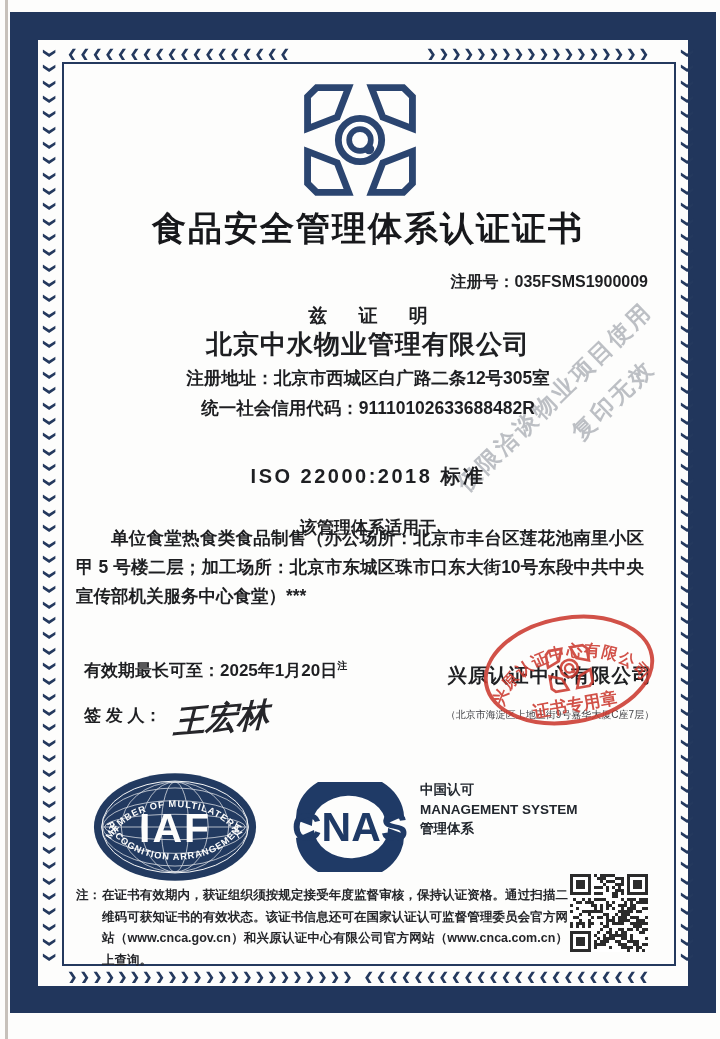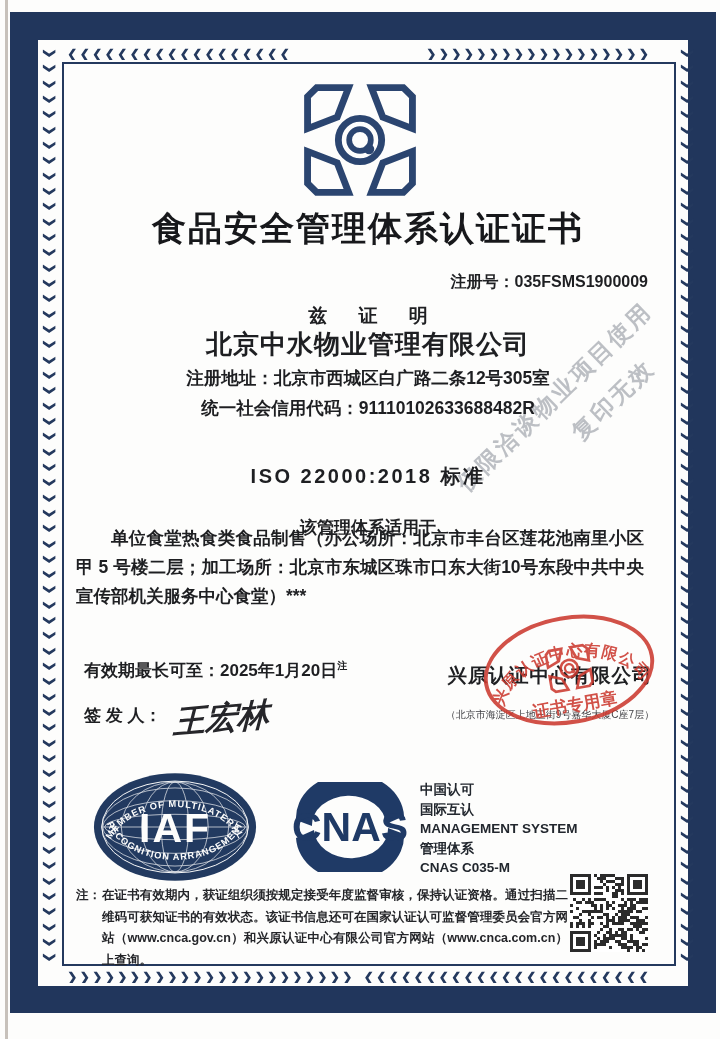--- a/index.html
+++ b/index.html
@@ -288,24 +288,22 @@
   </svg>
 
   <svg class="cnas" width="124" height="90" viewBox="0 0 124 90">
     <path d="M 8,38 A 46,38 0 0 1 116,34 L 98,42 A 33,26 0 0 0 24,44 Z" fill="#1f3a66"></path>
     <path d="M 116,52 A 46,38 0 0 1 8,56 L 26,48 A 33,26 0 0 0 100,46 Z" fill="#1f3a66"></path>
     <text x="62" y="59" text-anchor="middle" font-size="40" font-weight="bold" fill="#1f3a66" font-family="Liberation Sans, sans-serif" textLength="116" lengthAdjust="spacingAndGlyphs">CNAS</text>
   </svg>
 
   <div class="acc-text">
     <div>中国认可</div>
-    <div>国际互认</div>
     <div>MANAGEMENT SYSTEM</div>
     <div>管理体系</div>
-    <div>CNAS C035-M</div>
   </div>
 
   <div class="qr">
       <i style="left:0px;top:0px"></i>
       <i style="left:3px;top:0px"></i>
       <i style="left:6px;top:0px"></i>
       <i style="left:9px;top:0px"></i>
       <i style="left:12px;top:0px"></i>
       <i style="left:15px;top:0px"></i>
       <i style="left:18px;top:0px"></i>

